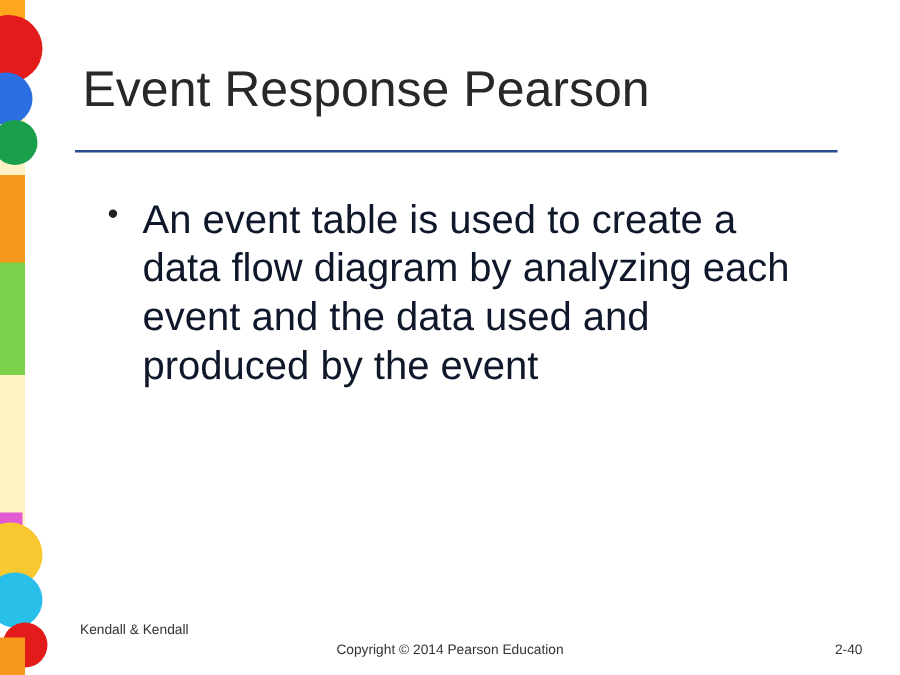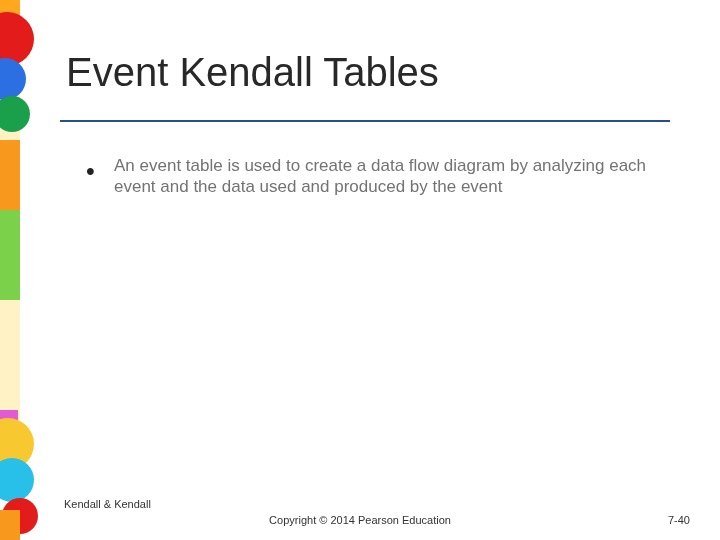--- a/index.html
+++ b/index.html
@@ -51,23 +51,23 @@
     width: 610px;
     height: 0;
     border-top: 2px solid #2a4c90;
     box-shadow: 0 3px 2px -1px rgba(42,76,144,0.25);
   }
   .body {
     position: absolute;
     left: 86px;
     top: 156px;
     width: 570px;
-    font-size: 17px;
+    font-size: 32px;
     line-height: 1.22;
-    color: #737373;
+    color: #0f172a;
   }
   .body ul {
     margin: 0;
     padding: 0;
     list-style: none;
   }
   .body li {
     position: relative;
     padding-left: 28px;
     margin-bottom: 4px;
@@ -121,28 +121,28 @@
     <div class="seg" style="top:140px;height:80px;background:#f8981d;width:20px;"></div>
     <div class="seg" style="top:210px;height:100px;background:#7bd24a;width:20px;"></div>
     <div class="seg" style="top:300px;height:120px;background:#fff2c4;width:20px;"></div>
     <div class="seg" style="top:410px;height:20px;background:#e35bd2;width:18px;"></div>
     <div class="circle" style="left:-18px;top:418px;width:52px;height:52px;background:#f8c830;"></div>
     <div class="circle" style="left:-10px;top:458px;width:44px;height:44px;background:#28c0e8;"></div>
     <div class="circle" style="left:2px;top:498px;width:36px;height:36px;background:#e31b1b;"></div>
     <div class="seg" style="top:510px;height:30px;background:#f8981d;width:20px;"></div>
   </div>
 
-  <h1 class="title">Event Kendall Tables</h1>
+  <h1 class="title">Event Response Pearson</h1>
   <div class="title-rule"></div>
 
   <div class="body">
     <ul>
       <li>An event table is used to create a data flow diagram by analyzing each event and the data used and produced by the event</li>
     </ul>
   </div>
 
   <div class="footer">
     <span class="footer-left">Kendall &amp; Kendall</span>
     <span class="footer-center">Copyright © 2014 Pearson Education</span>
-    <span class="footer-right">7-40</span>
+    <span class="footer-right">2-40</span>
   </div>
 
 </div>
 
 </body></html>

